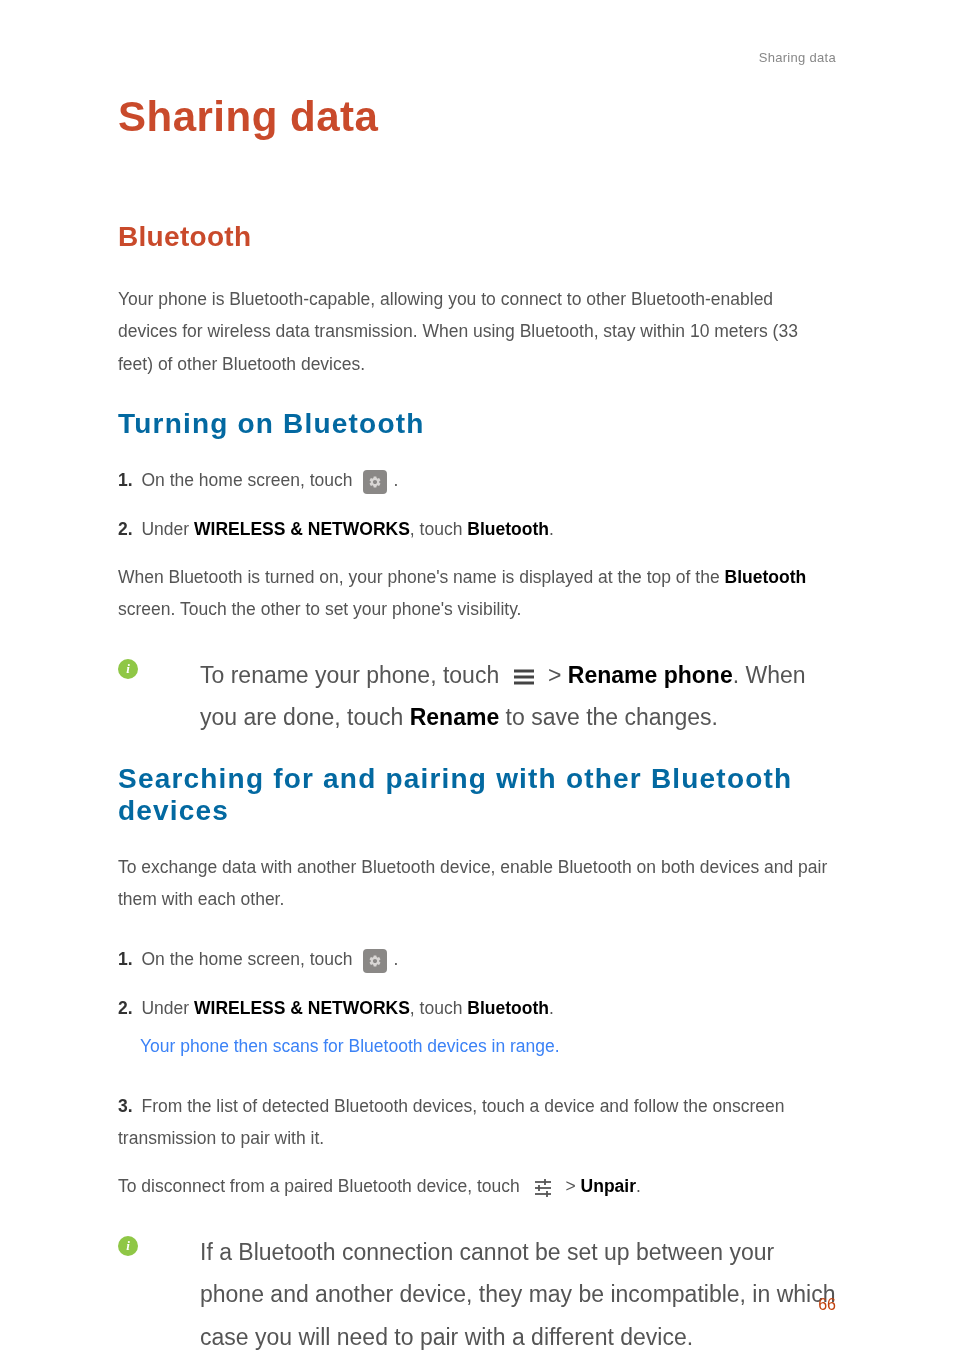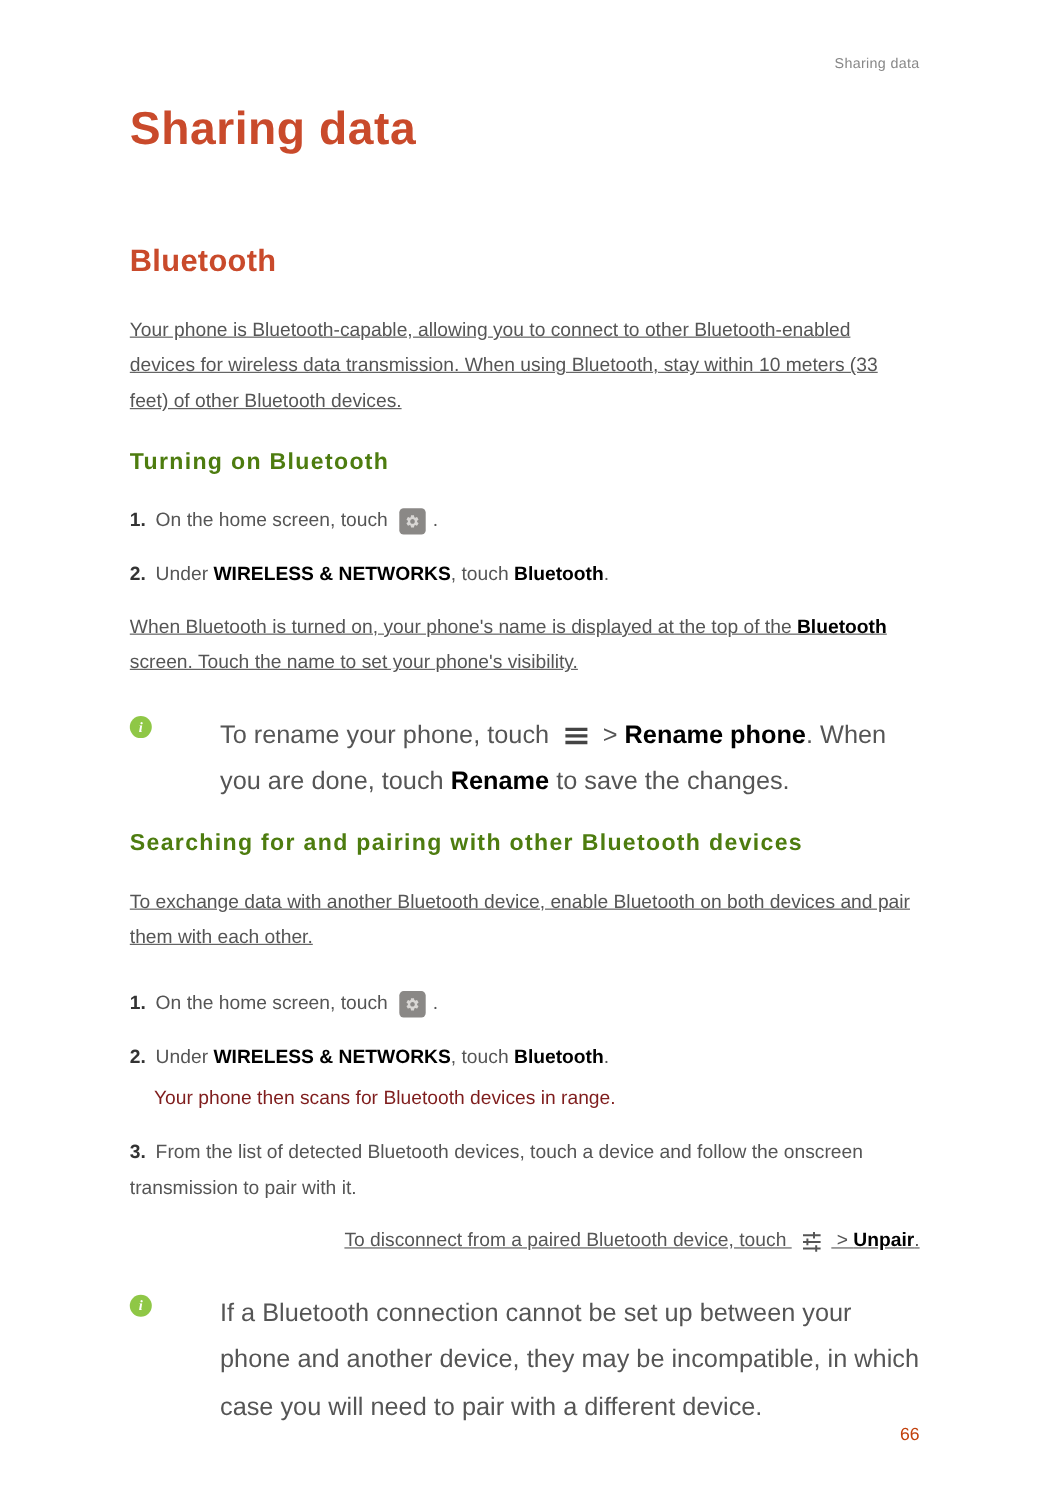--- a/index.html
+++ b/index.html
@@ -35,26 +35,25 @@
       font-weight: bold;
       color: #c94a2b;
       margin-bottom: 30px;
       letter-spacing: 0.3px;
     }
     .body-text {
       font-size: 17.5px;
       line-height: 1.85;
       color: #555;
       margin-bottom: 28px;
-      text-decoration: underline;
     }
     .sub-heading {
-      font-size: 21px;
-      font-weight: bold;
-      color: #4d7c0f;
+      font-size: 28px;
+      font-weight: bold;
+      color: #0369a1;
       margin-bottom: 24px;
       margin-top: 6px;
       letter-spacing: 1.2px;
     }
     .step-line {
       font-size: 17.5px;
       line-height: 1.85;
       color: #555;
       margin-bottom: 16px;
       display: flex;
@@ -62,22 +61,22 @@
       flex-wrap: wrap;
     }
     .step-number {
       font-weight: bold;
       color: #333;
       margin-right: 4px;
     }
     .step-indented {
       font-size: 17.5px;
       line-height: 1.85;
-      color: #7f1d1d;
-      margin-bottom: 16px;
+      color: #3b82f6;
+      margin-bottom: 27px;
       margin-left: 22px;
     }
     .bold-inline {
       font-weight: bold;
       color: #000000;
     }
     .icon-settings {
       display: inline-flex;
       align-items: center;
       justify-content: center;
@@ -174,21 +173,21 @@
   </span>
 </div>
 
 <div class="step-line">
   <span class="inline-row">
     <span class="step-number">2.</span><span> Under </span><span class="bold-inline">WIRELESS &amp; NETWORKS</span><span>, touch </span><span class="bold-inline">Bluetooth</span><span>.</span>
   </span>
 </div>
 
 <p class="body-text">
-  <span>When Bluetooth is turned on, your phone's name is displayed at the top of the </span><span class="bold-inline">Bluetooth</span><span> screen. Touch the name to set your phone's visibility.</span>
+  <span>When Bluetooth is turned on, your phone's name is displayed at the top of the </span><span class="bold-inline">Bluetooth</span><span> screen. Touch the other to set your phone's visibility.</span>
 </p>
 
 <div class="info-block">
   <div class="info-icon">i</div>
   <div class="info-text">
     <span>To rename your phone, touch </span><span class="icon-menu">
         <svg viewBox="0 0 24 18" fill="none" stroke="#444" stroke-width="3">
           <line x1="2" y1="3" x2="22" y2="3"></line>
           <line x1="2" y1="9" x2="22" y2="9"></line>
           <line x1="2" y1="15" x2="22" y2="15"></line>
@@ -216,21 +215,21 @@
     <span class="step-number">2.</span><span> Under </span><span class="bold-inline">WIRELESS &amp; NETWORKS</span><span>, touch </span><span class="bold-inline">Bluetooth</span><span>.</span>
   </span>
 </div>
 
 <p class="step-indented">Your phone then scans for Bluetooth devices in range.</p>
 
 <div class="step-line" style="display:block;">
   <span class="step-number">3.</span><span> From the list of detected Bluetooth devices, touch a device and follow the onscreen transmission to pair with it.</span>
 </div>
 
-<p class="body-text" style="margin-top:8px;text-align:right;">
+<p class="body-text" style="margin-top:8px;">
   <span>To disconnect from a paired Bluetooth device, touch </span><span class="icon-sliders">
       <svg viewBox="0 0 24 24" fill="none" stroke="#555" stroke-width="1.8">
         <line x1="4" y1="6" x2="20" y2="6"></line>
         <line x1="4" y1="12" x2="20" y2="12"></line>
         <line x1="4" y1="18" x2="20" y2="18"></line>
         <line x1="14" y1="3" x2="14" y2="9"></line>
         <line x1="8" y1="9" x2="8" y2="15"></line>
         <line x1="16" y1="15" x2="16" y2="21"></line>
       </svg>
     </span><span> &gt; </span><span class="bold-inline">Unpair</span><span>.</span>

